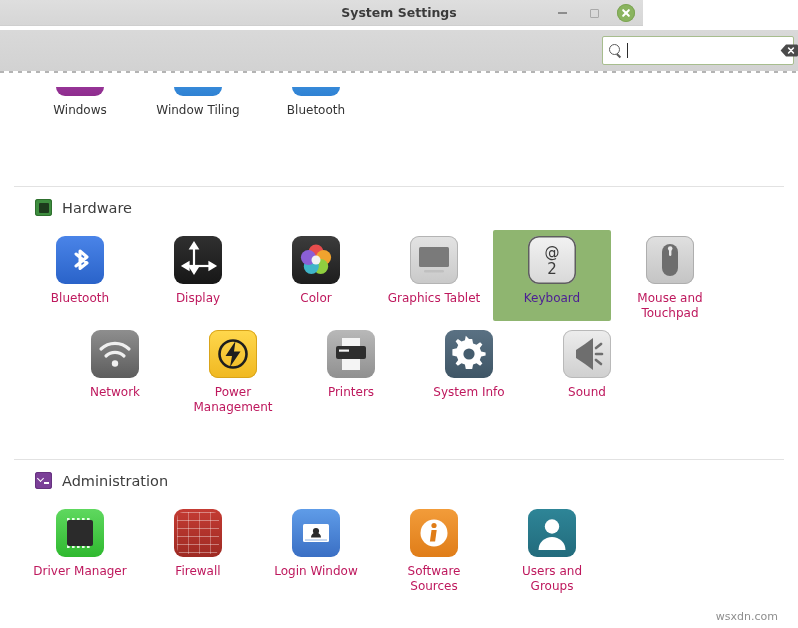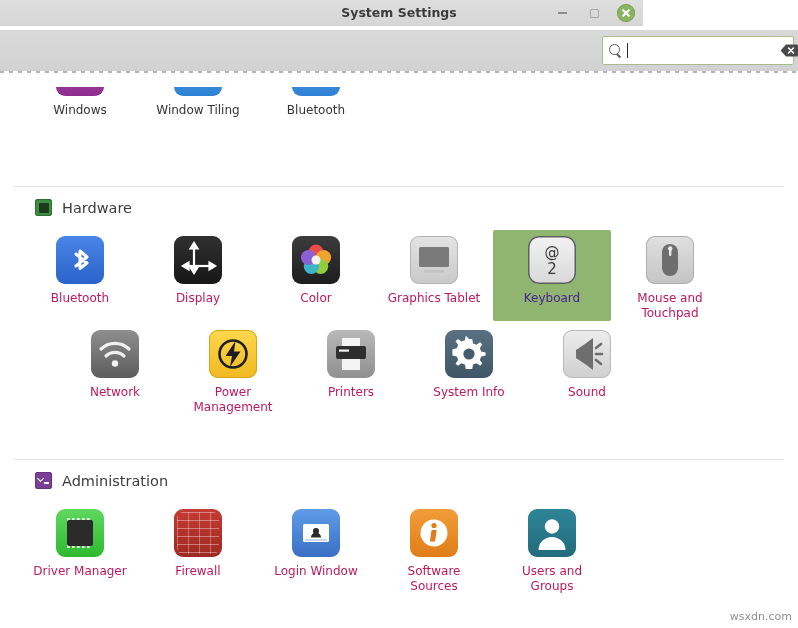--- a/index.html
+++ b/index.html
@@ -338,21 +338,21 @@
     inset: 3px;
     border-radius: 6px;
     background-image:
       repeating-linear-gradient(to bottom, rgba(255,255,255,.38) 0 1px, rgba(0,0,0,0) 1px 8px),
       repeating-linear-gradient(to right, rgba(255,255,255,.30) 0 1px, rgba(0,0,0,0) 1px 11px);
   }
 
   
   .watermark {
     position: absolute;
-    right: 6px; bottom: 5px;
+    right: 20px; bottom: 5px;
     font-size: 11px;
     color: #8e8e8e;
     font-family: "DejaVu Sans", "Liberation Sans", sans-serif;
   }
 </style>
 </head>
 <body>
 
 <div id="app">
 

